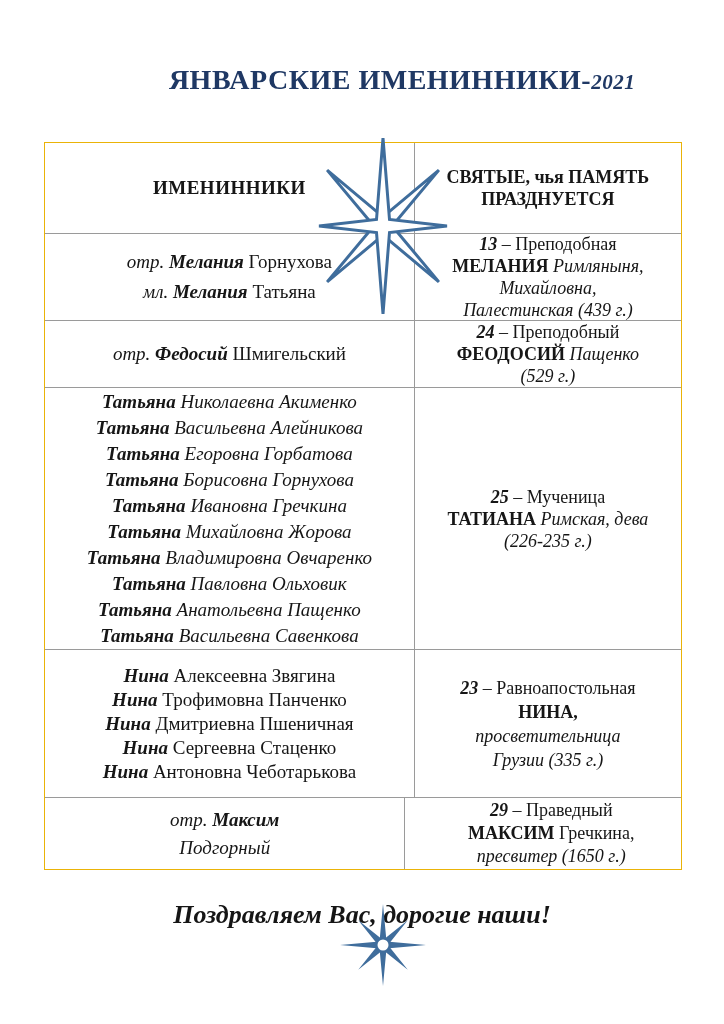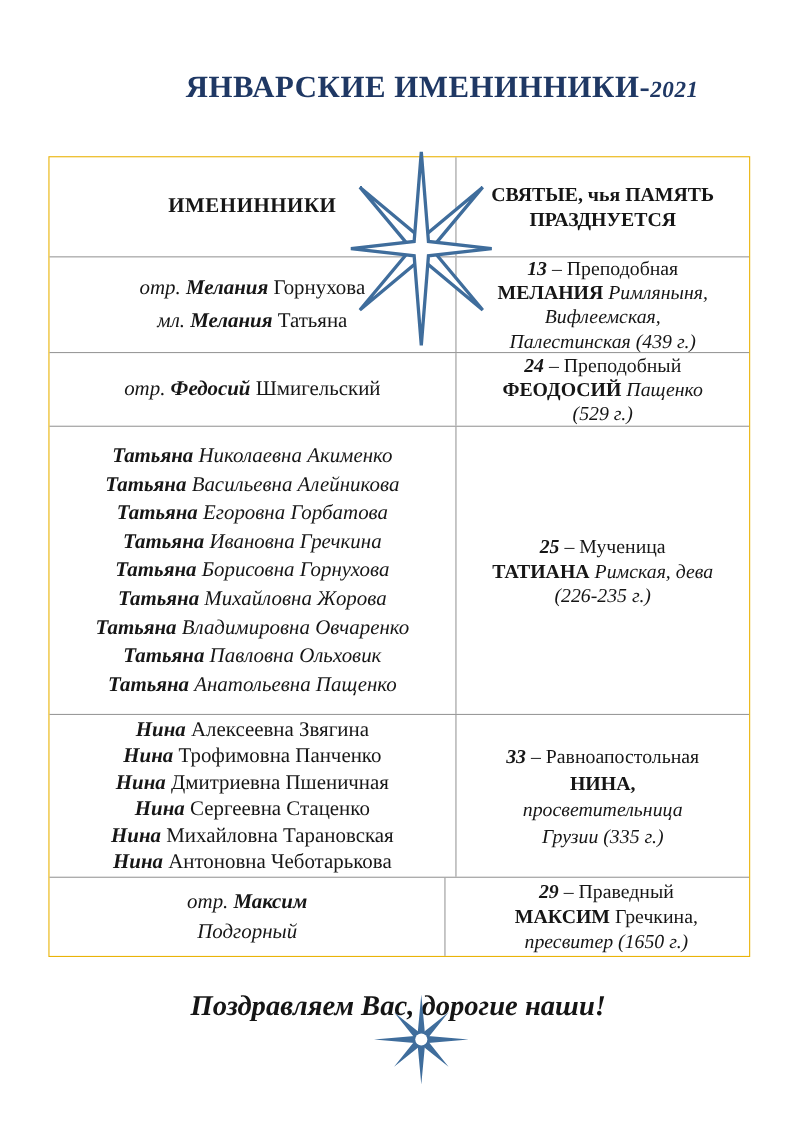--- a/index.html
+++ b/index.html
@@ -82,63 +82,63 @@
     </div>
 
     <div class="trow r1">
       <div class="cell left">
           <div class="line"><span class="s-i">отр. </span><span class="s-bi">Мелания</span><span class="s-r"> Горнухова</span></div>
           <div class="line"><span class="s-i">мл. </span><span class="s-bi">Мелания</span><span class="s-r"> Татьяна</span></div>
         </div>
       <div class="cell right">
           <div class="line"><span class="s-bi">13</span><span class="s-r"> – Преподобная</span></div>
           <div class="line"><span class="s-b">МЕЛАНИЯ</span><span class="s-i"> Римляныня,</span></div>
-          <div class="line"><span class="s-i">Вифлеемская,</span></div>
+          <div class="line"><span class="s-i">Михайловна,</span></div>
           <div class="line"><span class="s-i">Палестинская (439 г.)</span></div>
         </div>
     </div>
     <div class="trow r2">
       <div class="cell left">
           <div class="line"><span class="s-i">отр. </span><span class="s-bi">Федосий</span><span class="s-r"> Шмигельский</span></div>
         </div>
       <div class="cell right">
           <div class="line"><span class="s-bi">24</span><span class="s-r"> – Преподобный</span></div>
           <div class="line"><span class="s-b">ФЕОДОСИЙ</span><span class="s-i"> Пащенко</span></div>
           <div class="line"><span class="s-i">(529 г.)</span></div>
         </div>
     </div>
     <div class="trow r3">
       <div class="cell left">
           <div class="line"><span class="s-bi">Татьяна</span><span class="s-i"> Николаевна Акименко</span></div>
           <div class="line"><span class="s-bi">Татьяна</span><span class="s-i"> Васильевна Алейникова</span></div>
           <div class="line"><span class="s-bi">Татьяна</span><span class="s-i"> Егоровна Горбатова</span></div>
+          <div class="line"><span class="s-bi">Татьяна</span><span class="s-i"> Борисовна Горнухова</span></div>
           <div class="line"><span class="s-bi">Татьяна</span><span class="s-i"> Ивановна Гречкина</span></div>
-          <div class="line"><span class="s-bi">Татьяна</span><span class="s-i"> Борисовна Горнухова</span></div>
           <div class="line"><span class="s-bi">Татьяна</span><span class="s-i"> Михайловна Жорова</span></div>
           <div class="line"><span class="s-bi">Татьяна</span><span class="s-i"> Владимировна Овчаренко</span></div>
           <div class="line"><span class="s-bi">Татьяна</span><span class="s-i"> Павловна Ольховик</span></div>
           <div class="line"><span class="s-bi">Татьяна</span><span class="s-i"> Анатольевна Пащенко</span></div>
+          <div class="line"><span class="s-bi">Татьяна</span><span class="s-i"> Васильевна Савенкова</span></div>
         </div>
       <div class="cell right">
           <div class="line"><span class="s-bi">25</span><span class="s-r"> – Мученица</span></div>
           <div class="line"><span class="s-b">ТАТИАНА</span><span class="s-i"> Римская, дева</span></div>
           <div class="line"><span class="s-i">(226-235 г.)</span></div>
         </div>
     </div>
     <div class="trow r4">
       <div class="cell left">
           <div class="line"><span class="s-bi">Нина</span><span class="s-r"> Алексеевна Звягина</span></div>
           <div class="line"><span class="s-bi">Нина</span><span class="s-r"> Трофимовна Панченко</span></div>
           <div class="line"><span class="s-bi">Нина</span><span class="s-r"> Дмитриевна Пшеничная</span></div>
           <div class="line"><span class="s-bi">Нина</span><span class="s-r"> Сергеевна Стаценко</span></div>
-          <div class="line"><span class="s-bi">Нина</span><span class="s-r"> Михайловна Тарановская</span></div>
           <div class="line"><span class="s-bi">Нина</span><span class="s-r"> Антоновна Чеботарькова</span></div>
         </div>
       <div class="cell right">
-          <div class="line"><span class="s-bi">33</span><span class="s-r"> – Равноапостольная</span></div>
+          <div class="line"><span class="s-bi">23</span><span class="s-r"> – Равноапостольная</span></div>
           <div class="line"><span class="s-b">НИНА,</span></div>
           <div class="line"><span class="s-i">просветительница</span></div>
           <div class="line"><span class="s-i">Грузии (335 г.)</span></div>
         </div>
     </div>
     <div class="trow r5">
       <div class="cell left">
           <div class="line"><span class="s-i">отр. </span><span class="s-bi">Максим</span></div>
           <div class="line"><span class="s-i">Подгорный</span></div>
         </div>

